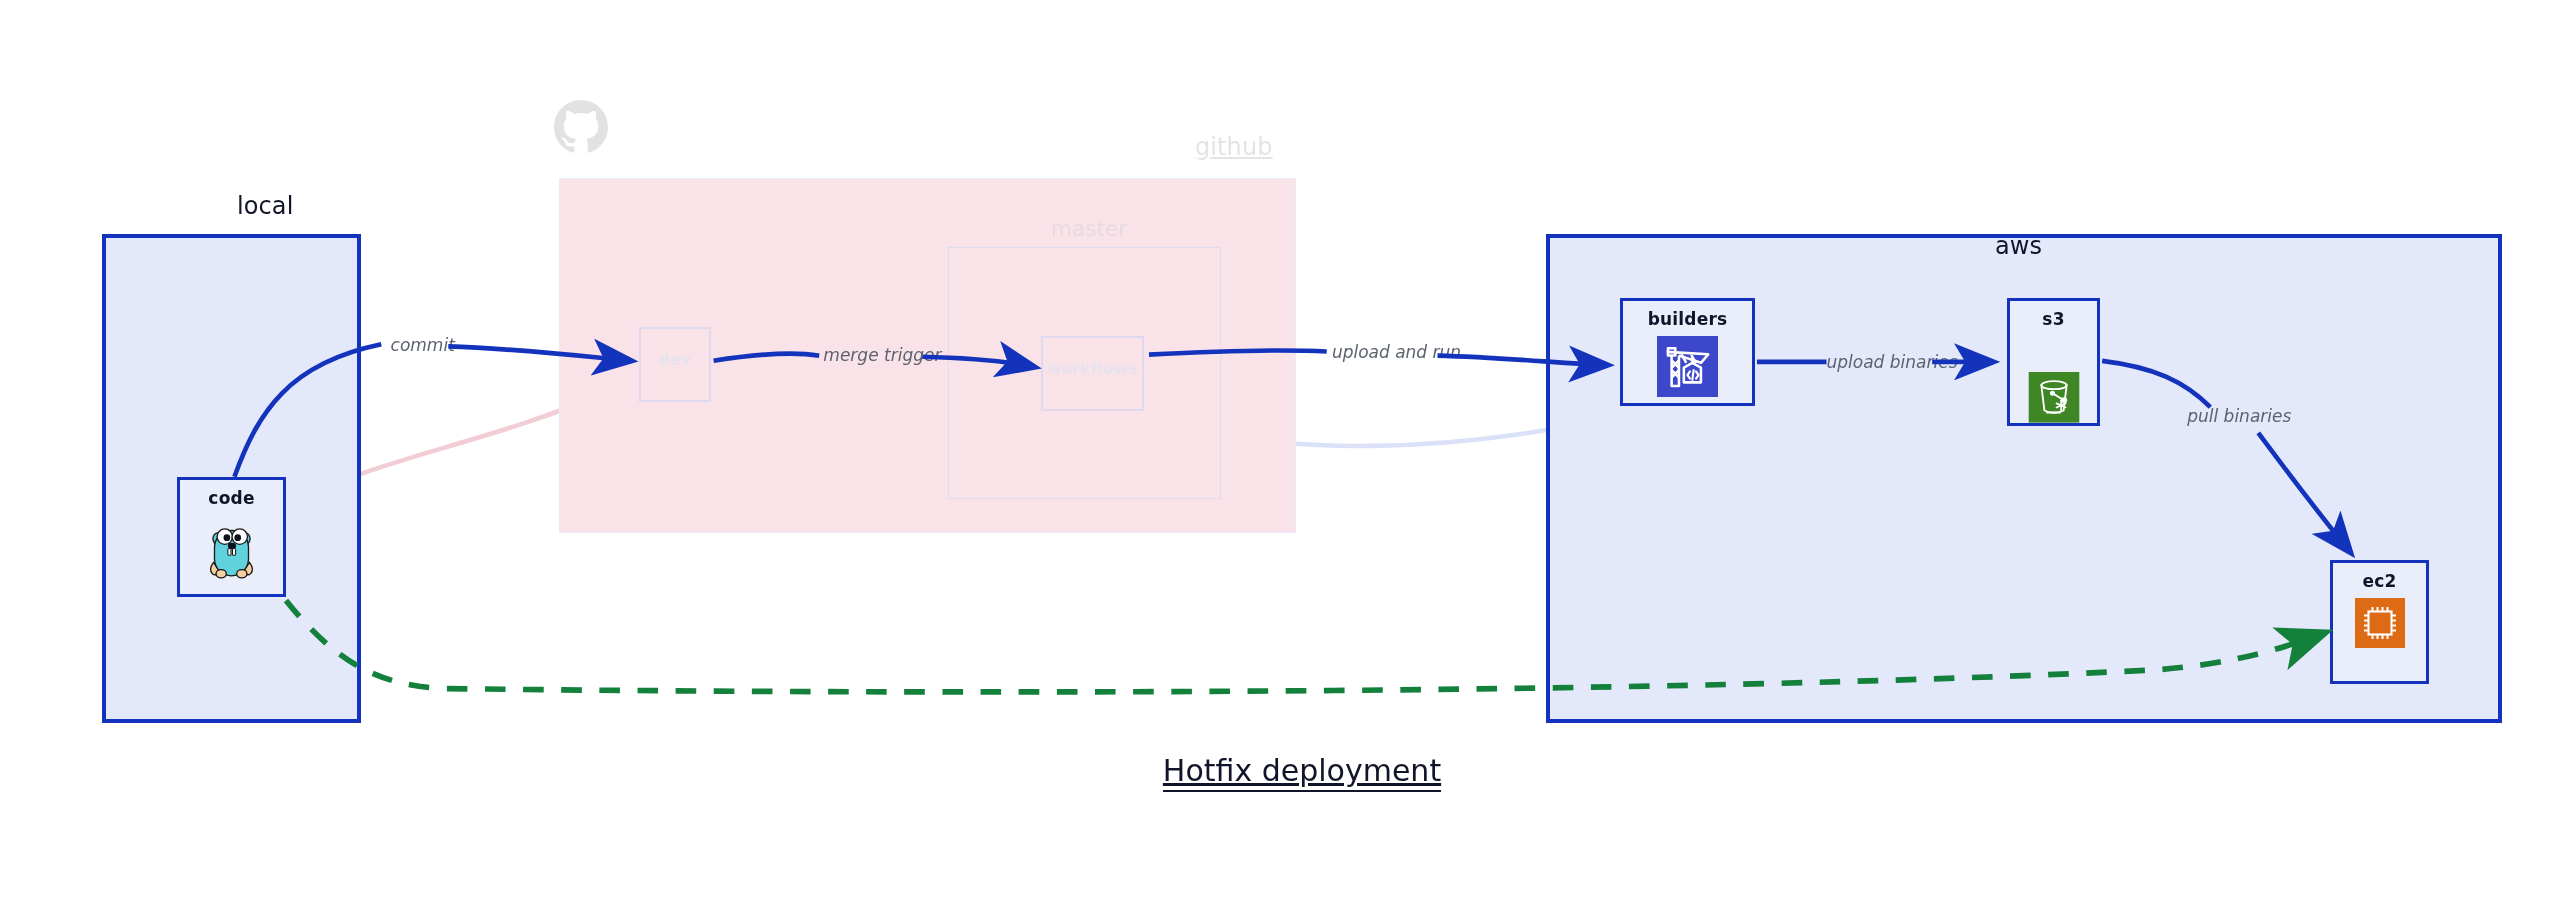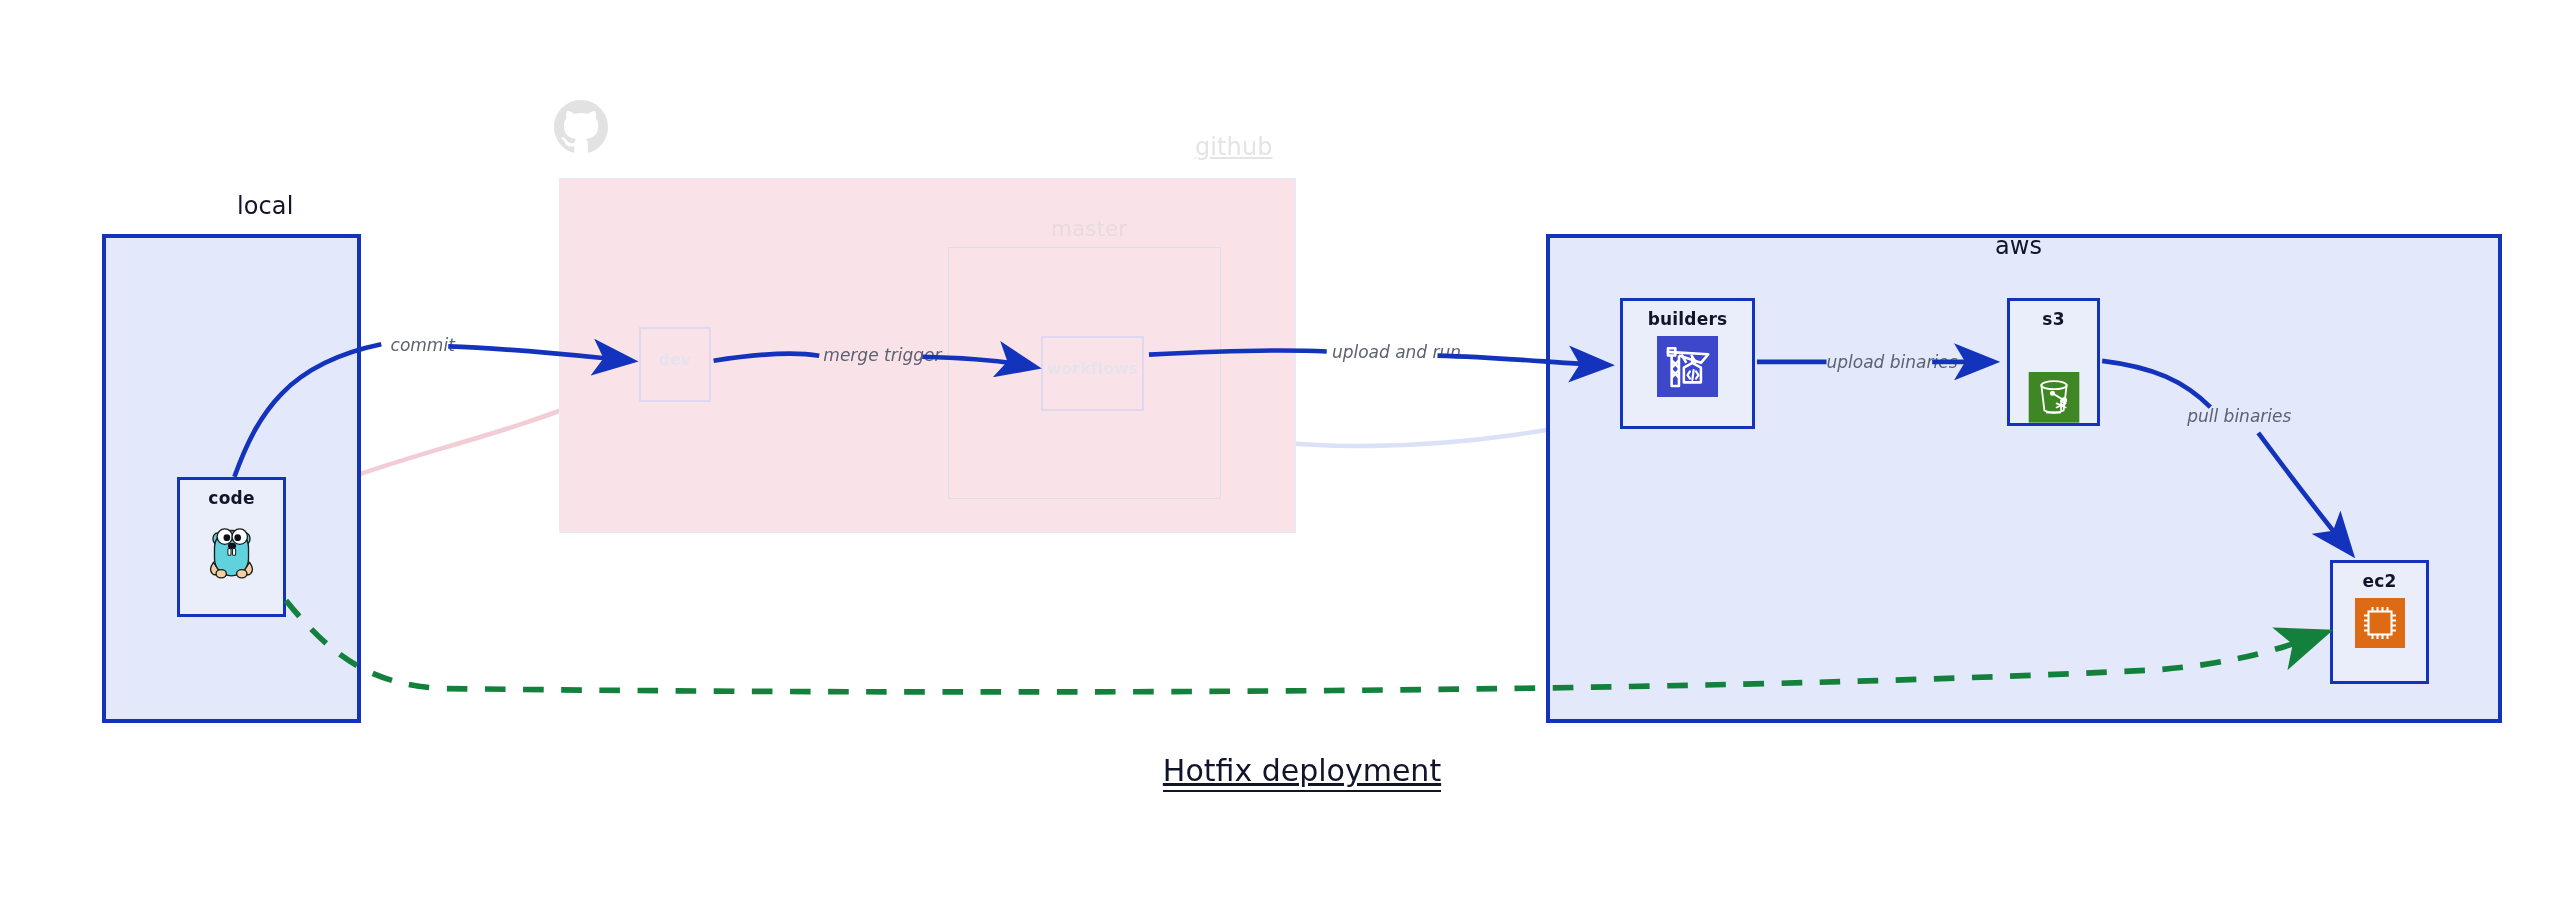--- a/index.html
+++ b/index.html
@@ -91,21 +91,21 @@
   <div class="region-title" style="left:1995px;top:200px;margin-top:32px;">aws</div>
 
   <div class="node ghost" style="left:639px;top:327px;width:72px;height:75px;">
     <div class="node-label">dev</div>
   </div>
 
   <div class="node ghost" style="left:1041px;top:336px;width:103px;height:75px;">
     <div class="node-label">workflows</div>
   </div>
 
-  <div class="node solid" style="left:177px;top:477px;width:109px;height:140px;">
+  <div class="node solid" style="left:177px;top:477px;width:109px;height:120px;">
     <div class="node-label">code</div>
     <svg class="node-icon" width="57" height="67" viewBox="0 0 110 130">
       <g stroke="#1a1a1a" stroke-width="2.6">
         <ellipse cx="28" cy="46" rx="9" ry="11" fill="#5fd2dd"></ellipse>
         <ellipse cx="82" cy="46" rx="9" ry="11" fill="#5fd2dd"></ellipse>
         <path d="M20 92 q-10 14 -2 22 q8 6 13 -6z" fill="#f4d0a0"></path>
         <path d="M90 92 q10 14 2 22 q-8 6 -13 -6z" fill="#f4d0a0"></path>
         <rect x="22" y="30" width="66" height="88" rx="33" fill="#5fd2dd"></rect>
         <ellipse cx="35" cy="114" rx="10" ry="8" fill="#f4d0a0"></ellipse>
         <ellipse cx="75" cy="114" rx="10" ry="8" fill="#f4d0a0"></ellipse>
@@ -115,21 +115,21 @@
       <circle cx="46" cy="44" r="6.5" fill="#10101c"></circle>
       <circle cx="67" cy="44" r="6.5" fill="#10101c"></circle>
       <ellipse cx="56" cy="60" rx="8" ry="6" fill="#10101c"></ellipse>
       <g fill="#ffffff" stroke="#1a1a1a" stroke-width="2">
         <rect x="48" y="65" width="6" height="13" rx="2"></rect>
         <rect x="57" y="65" width="6" height="13" rx="2"></rect>
       </g>
     </svg>
   </div>
 
-  <div class="node solid" style="left:1620px;top:298px;width:135px;height:131px;">
+  <div class="node solid" style="left:1620px;top:298px;width:135px;height:108px;">
     <div class="node-label">builders</div>
     <svg class="node-icon" width="61" height="61" viewBox="0 0 100 100">
       <rect width="100" height="100" fill="#3c47ca"></rect>
       <g fill="none" stroke="#ffffff" stroke-width="4.2" stroke-linejoin="round">
         <rect x="18" y="20" width="12" height="12"></rect>
         <path d="M24 32 L24 82 L36 82 L36 32"></path>
         <path d="M24 40 L36 52 M36 40 L24 52 M24 56 L36 68 M36 56 L24 68"></path>
         <path d="M16 26 L84 30 L72 44 L36 32"></path>
         <path d="M40 30 L48 44 M56 31 L64 44"></path>
         <path d="M58 34 L58 46"></path>

